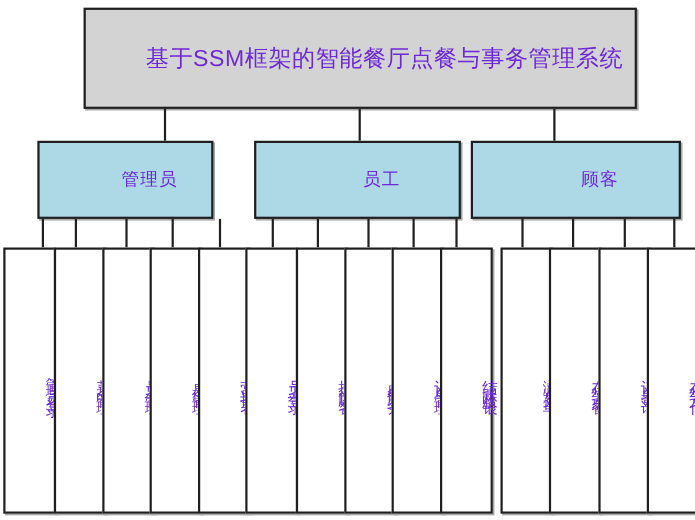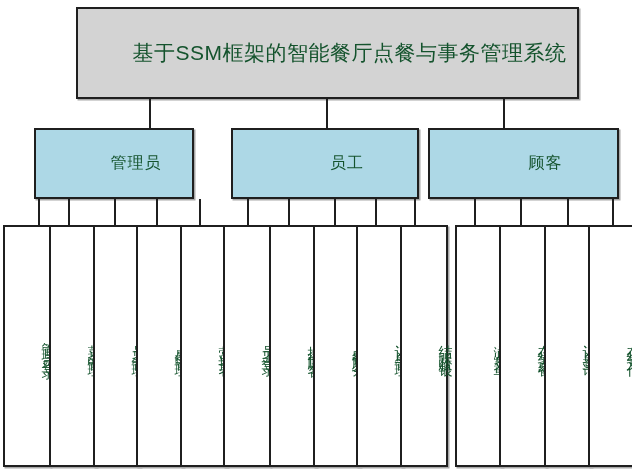--- a/index.html
+++ b/index.html
@@ -12,21 +12,21 @@
     background: #ffffff;
     overflow: hidden;
   }
   .node {
     position: absolute;
     border: 2px solid #1f1f1f;
     box-shadow: 1.5px 1.5px 0 #a8a8a8;
     display: flex;
     align-items: center;
     justify-content: center;
-    color: #14532d;
+    color: #6d28d9;
     padding-left: 44px;
   }
   .root-node {
     left: 76px; top: 7px; width: 503px; height: 92px;
     background: #d3d3d3;
     font-size: 21px;
     letter-spacing: 0.5px;
   }
   .group-node {
     background: #add8e6;

